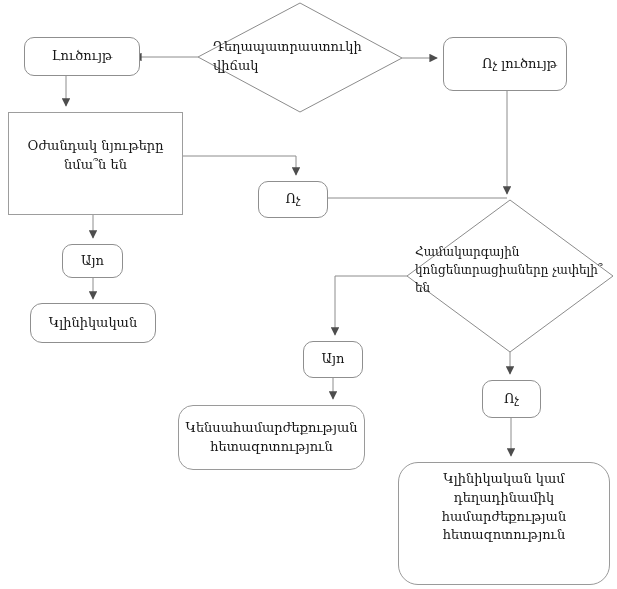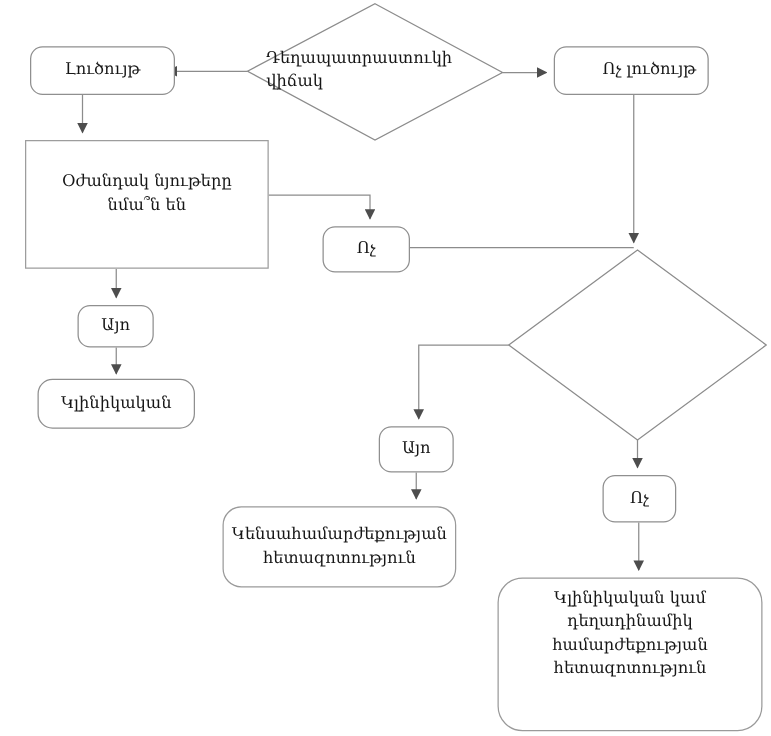--- a/index.html
+++ b/index.html
@@ -56,26 +56,27 @@
     <line x1="93" y1="215" x2="93" y2="238" stroke="#8c8c8c" stroke-width="1" marker-end="url(#arrow)"></line>
     <line x1="93" y1="278" x2="93" y2="299" stroke="#8c8c8c" stroke-width="1" marker-end="url(#arrow)"></line>
     <polyline points="407,276 335,276 335,335" fill="none" stroke="#8c8c8c" stroke-width="1" marker-end="url(#arrow)"></polyline>
     <line x1="510" y1="352" x2="510" y2="374" stroke="#8c8c8c" stroke-width="1" marker-end="url(#arrow)"></line>
     <line x1="333" y1="378" x2="333" y2="399" stroke="#8c8c8c" stroke-width="1" marker-end="url(#arrow)"></line>
     <line x1="511" y1="418" x2="511" y2="456" stroke="#8c8c8c" stroke-width="1" marker-end="url(#arrow)"></line>
   </svg>
 
   <div class="diamond-label" style="left:213px;top:27px;width:174px;height:58px;">Դեղապատրաստուկի վիճակ</div>
 
+  <div class="diamond-label" style="left:415px;top:240px;width:190px;height:60px;font-size:12px;">Համակարգային կոնցենտրացիաները չափելի՞ են</div>
 
   <div class="node rounded" style="left:24px;top:37px;width:116px;height:39px;">Լուծույթ</div>
 
-  <div class="node rounded" style="left:443px;top:37px;width:124px;height:39px;padding-left:29px;">Ոչ լուծույթ</div>
+  <div class="node rounded" style="left:443px;top:37px;width:124px;height:54px;padding-left:29px;">Ոչ լուծույթ</div>
 
-  <div class="node rect" style="left:8px;top:112px;width:195px;height:103px;padding:0 14px 16px 14px;margin-left:12px;">Օժանդակ նյութերը նմա՞ն են</div>
+  <div class="node rect" style="left:8px;top:112px;width:175px;height:103px;padding:0 14px 16px 14px;">Օժանդակ նյութերը նմա՞ն են</div>
 
   <div class="node rounded" style="left:258px;top:181px;width:70px;height:37px;">Ոչ</div>
 
   <div class="node rounded" style="left:62px;top:244px;width:61px;height:34px;">Այո</div>
 
   <div class="node rounded" style="left:30px;top:303px;width:126px;height:40px;border-radius:12px;">Կլինիկական</div>
 
   <div class="node rounded" style="left:303px;top:341px;width:60px;height:37px;">Այո</div>
 
   <div class="node rounded" style="left:482px;top:380px;width:59px;height:38px;">Ոչ</div>

